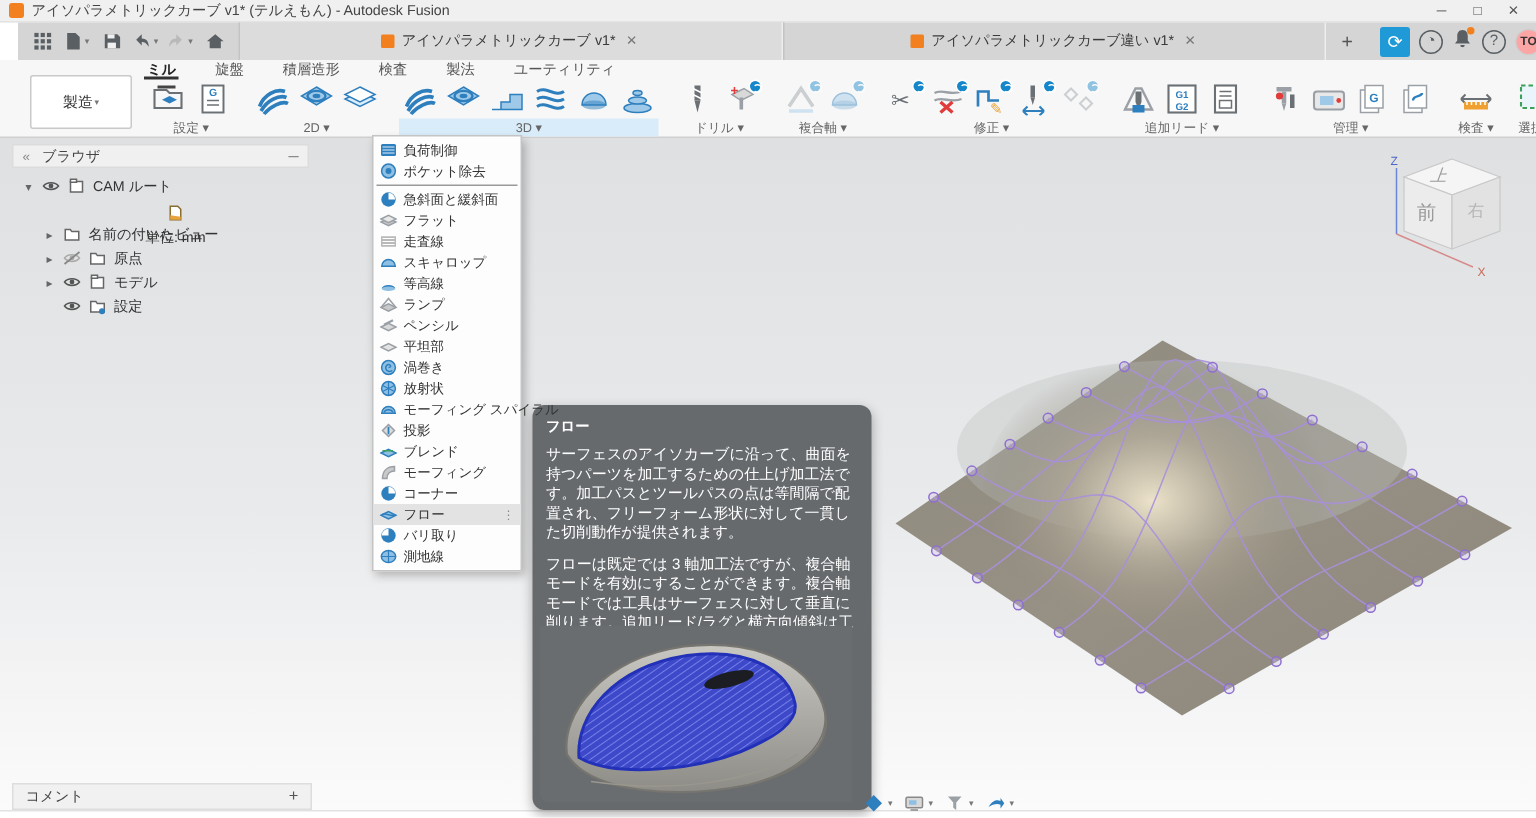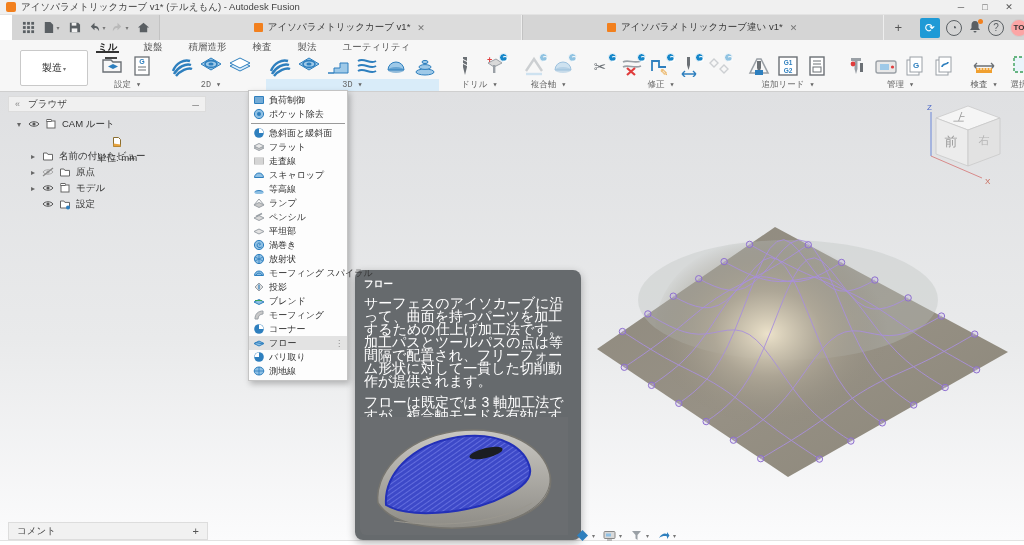--- a/index.html
+++ b/index.html
@@ -40,21 +40,21 @@
   .rtab { font-size:9.5px; color:#555; padding:0 2px; line-height:13px; }
   .rtab.active { color:#222; border-bottom:2px solid #333; font-weight:bold; }
   .ws-btn { position:absolute; left:20px; top:10px; width:68px; height:36px; background:#fff; border:1px solid #c9c9c9; border-radius:2px; display:flex; align-items:center; justify-content:center; font-size:10px; color:#333;text-align:right; }
   .groups { position:absolute; left:96px; top:13px; right:0; height:38px; display:flex; align-items:stretch; }
   .tgroup { display:flex; flex-direction:column; align-items:center; padding:0 3px; position:relative; }
   .tgroup .icons { flex:1; display:flex; align-items:center; gap:1px; }
   .tbicon { width:28px; height:26px; display:flex; align-items:center; justify-content:center; position:relative; }
   .tbicon svg { width:24px; height:22px; }
   .tbicon .badge { position:absolute; right:0; top:0; width:9px; height:9px; border-radius:50%; background:#1586c9; border:1px solid #fff; }
   .tbicon .badge::after { content:""; position:absolute; left:2px; top:2px; width:4px; height:4px; border:1px solid #fff; border-radius:50%; border-left-color:transparent; }
-  .glabel { height:12px; font-size:8.5px; color:#666; line-height:12px; white-space:nowrap; width:100%; text-align:center;font-family:Liberation Mono, monospace; }
+  .glabel { height:12px; font-size:8.5px; color:#666; line-height:12px; white-space:nowrap; width:100%; text-align:center; }
   .tgroup.hl .glabel { background:#d9ecf9; }
   .gsep { width:1px; background:#dcdcdc; margin:3px 3px; }
 
   
   .canvas { position:absolute; left:0; top:92px; width:1024px; height:448px; background:linear-gradient(#dfe0e2 0%, #e9eaeb 55%, #fbfbfc 100%); }
   .statusstrip { position:absolute; left:0; top:540px; width:1024px; height:5px; background:#fff; border-top:1px solid #e2e2e2; }
   #scene { position:absolute; left:0; top:0; width:1024px; height:545px; pointer-events:none; }
 
   
   .browser { position:absolute; left:8px; top:96px; width:198px; }
@@ -72,21 +72,21 @@
   .mitem { display:flex; align-items:center; height:14px; padding:0 4px; gap:4px; font-size:9px; color:#333; white-space:nowrap; }
   .mitem.hover { background:#e3e3e3; }
   .mitem .mico { width:12px; height:12px; flex:none; }
   .mitem .mico svg { width:12px; height:12px; display:block; }
   .mitem .dots { margin-left:auto; color:#888; font-size:8px; letter-spacing:0; }
   .msep { height:1px; background:#9a9a9a; margin:2px 2px; }
 
   
   .tooltip { position:absolute; left:355px; top:270px; width:226px; height:270px; background:#666a6d; border-radius:8px; color:#fff; padding:8px 9px; z-index:25; box-shadow:0 3px 8px rgba(0,0,0,.3); }
   .tooltip h4 { font-size:9.5px; font-weight:bold; margin-bottom:6px; }
-  .tooltip p { font-size:14px; line-height:13px; margin-bottom:8px; }
+  .tooltip p { font-size:10px; line-height:13px; margin-bottom:8px; }
   .tooltip .timg { position:absolute; left:5px; right:5px; bottom:5px; height:118px; border-radius:0 0 6px 6px; overflow:hidden; }
 
   
   .viewcube { position:absolute; left:920px; top:98px; width:100px; height:92px; }
 
   
   .comments { position:absolute; left:8px; top:522px; width:200px; height:18px; background:#f1f1f1; border:1px solid #ddd; display:flex; align-items:center; padding:0 8px; font-size:9.5px; color:#444; z-index:20;}
   .comments .plus { margin-left:auto; color:#555; font-size:11px; }
   .navbar { position:absolute; left:576px; top:527px; height:16px; display:flex; align-items:center; gap:8px; z-index:26; }
   .navbtn { display:flex; align-items:center; gap:2px; }

